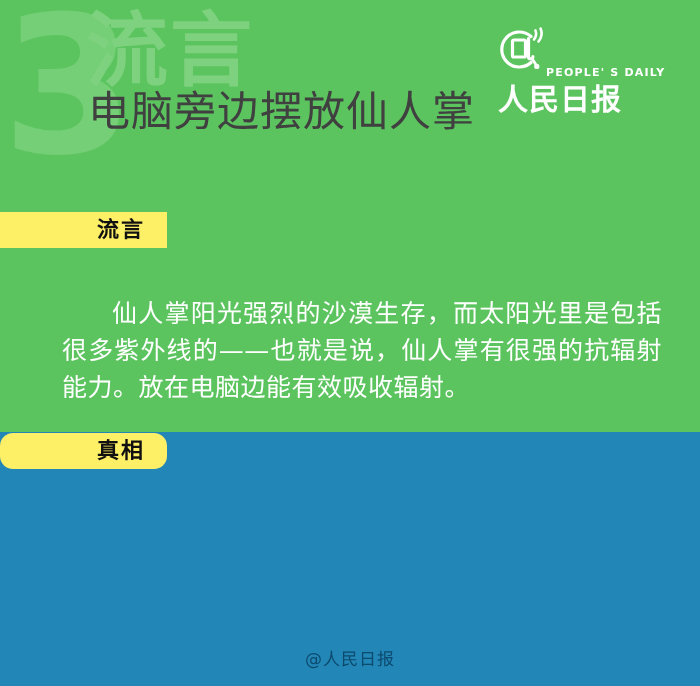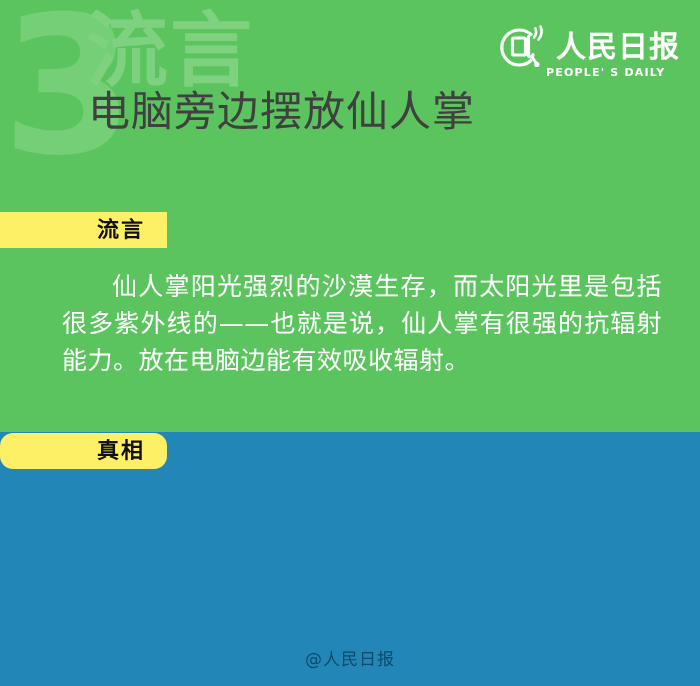--- a/index.html
+++ b/index.html
@@ -53,23 +53,23 @@
 
   
   .logo{
     position:absolute;
     right:14px;top:26px;
     width:188px;height:62px;
     color:#ffffff;
   }
   .logo-row{
     display:flex;
-    align-items:center;
     gap:6px;
     height:42px;
+    flex-direction:column;
   }
   .logo-at{
     position:relative;
     width:52px;height:46px;
     flex:0 0 52px;
   }
   .logo-at svg{display:block;width:52px;height:46px;}
   .logo-cn{
     font-size:30px;
     line-height:32px;
@@ -125,20 +125,21 @@
   .para{
     position:absolute;
     left:62px;
     width:600px;
     color:#ffffff;
     font-size:25px;
     line-height:37px;
     text-indent:50px;
     letter-spacing:0.5px;
     text-align:justify;
+    margin-top:27px;
   }
   .para-rumor{top:268px;}
   .para-truth{top:478px;}
 
   
   .footer{
     position:absolute;
     left:0;top:648px;
     width:700px;
     text-align:center;

